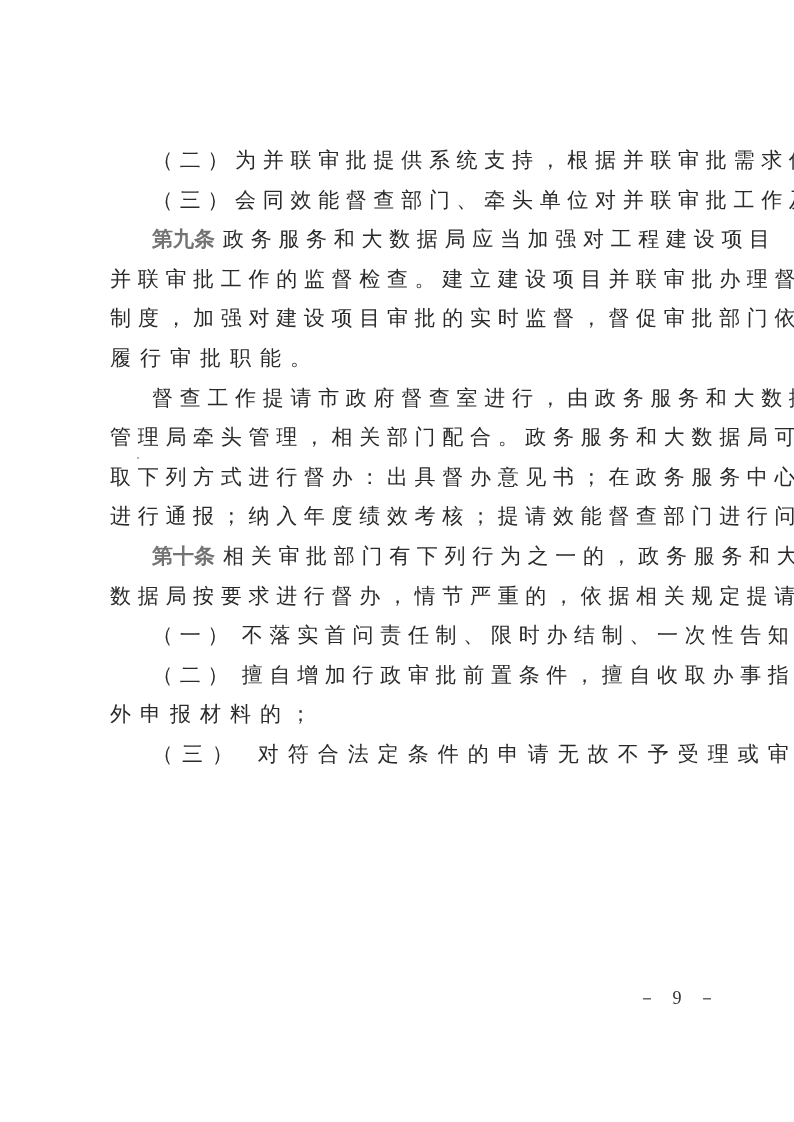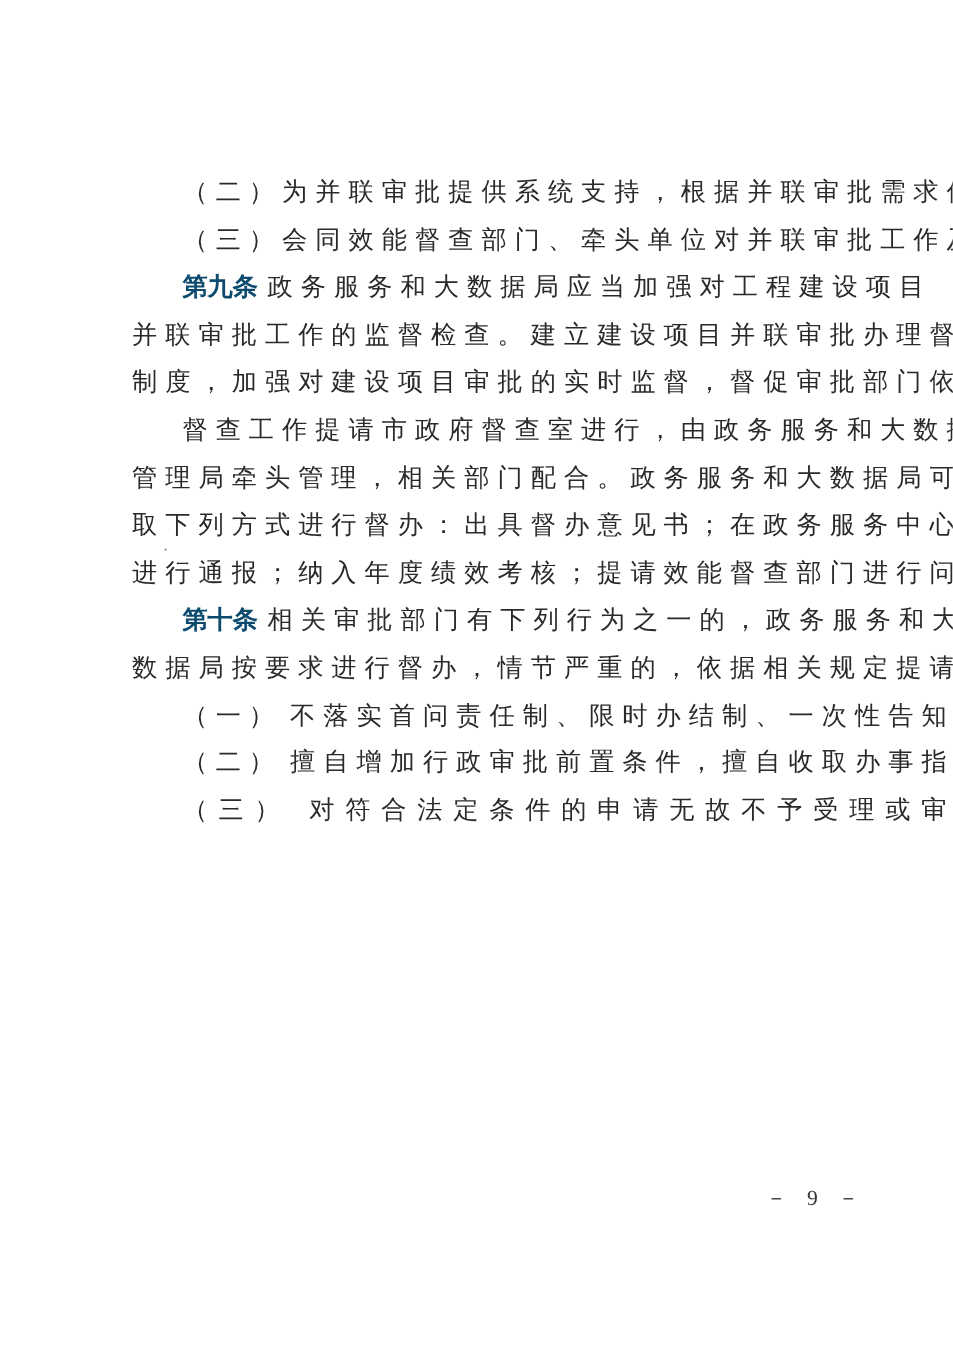--- a/index.html
+++ b/index.html
@@ -43,21 +43,21 @@
     .line.last {
       text-align-last: left;
       letter-spacing: 9px;
     }
     .line.last.indent {
       letter-spacing: 9px;
     }
     .article-head {
       font-weight: bold;
       font-family: "DejaVu Sans", "Liberation Sans", sans-serif;
-      color: #0c4a6e;
+      color: #737373;
       margin-right: 8px;
       letter-spacing: 0;
     }
     .page-number {
       position: absolute;
       left: 638px;
       top: 986px;
       font-size: 18px;
       font-family: "Liberation Serif", "DejaVu Serif", serif;
       color: #333;
@@ -74,25 +74,27 @@
 </head>
 <body>
 
 <div class="page">
   <div class="body-text" id="body-text">
       <div class="line indent"><span><span style="display: inline-block;">（</span> <span style="display: inline-block;">二</span> <span style="display: inline-block;">）</span> <span style="display: inline-block;">为</span> <span style="display: inline-block;">并</span> <span style="display: inline-block;">联</span> <span style="display: inline-block;">审</span> <span style="display: inline-block;">批</span> <span style="display: inline-block;">提</span> <span style="display: inline-block;">供</span> <span style="display: inline-block;">系</span> <span style="display: inline-block;">统</span> <span style="display: inline-block;">支</span> <span style="display: inline-block;">持</span> <span style="display: inline-block;">，</span> <span style="display: inline-block;">根</span> <span style="display: inline-block;">据</span> <span style="display: inline-block;">并</span> <span style="display: inline-block;">联</span> <span style="display: inline-block;">审</span> <span style="display: inline-block;">批</span> <span style="display: inline-block;">需</span> <span style="display: inline-block;">求</span> <span style="display: inline-block;">优</span>  </span></div>
       <div class="line indent"><span><span style="display: inline-block;">（</span> <span style="display: inline-block;">三</span> <span style="display: inline-block;">）</span> <span style="display: inline-block;">会</span> <span style="display: inline-block;">同</span> <span style="display: inline-block;">效</span> <span style="display: inline-block;">能</span> <span style="display: inline-block;">督</span> <span style="display: inline-block;">查</span> <span style="display: inline-block;">部</span> <span style="display: inline-block;">门</span> <span style="display: inline-block;">、</span> <span style="display: inline-block;">牵</span> <span style="display: inline-block;">头</span> <span style="display: inline-block;">单</span> <span style="display: inline-block;">位</span> <span style="display: inline-block;">对</span> <span style="display: inline-block;">并</span> <span style="display: inline-block;">联</span> <span style="display: inline-block;">审</span> <span style="display: inline-block;">批</span> <span style="display: inline-block;">工</span> <span style="display: inline-block;">作</span> <span style="display: inline-block;">及</span>  </span></div>
       <div class="line indent"><span class="article-head">第九条</span><span><span style="display: inline-block;">政</span> <span style="display: inline-block;">务</span> <span style="display: inline-block;">服</span> <span style="display: inline-block;">务</span> <span style="display: inline-block;">和</span> <span style="display: inline-block;">大</span> <span style="display: inline-block;">数</span> <span style="display: inline-block;">据</span> <span style="display: inline-block;">局</span> <span style="display: inline-block;">应</span> <span style="display: inline-block;">当</span> <span style="display: inline-block;">加</span> <span style="display: inline-block;">强</span> <span style="display: inline-block;">对</span> <span style="display: inline-block;">工</span> <span style="display: inline-block;">程</span> <span style="display: inline-block;">建</span> <span style="display: inline-block;">设</span> <span style="display: inline-block;">项</span> <span style="display: inline-block;">目</span> </span></div>
       <div class="line"><span><span style="display: inline-block;">并</span> <span style="display: inline-block;">联</span> <span style="display: inline-block;">审</span> <span style="display: inline-block;">批</span> <span style="display: inline-block;">工</span> <span style="display: inline-block;">作</span> <span style="display: inline-block;">的</span> <span style="display: inline-block;">监</span> <span style="display: inline-block;">督</span> <span style="display: inline-block;">检</span> <span style="display: inline-block;">查</span> <span style="display: inline-block;">。</span> <span style="display: inline-block;">建</span> <span style="display: inline-block;">立</span> <span style="display: inline-block;">建</span> <span style="display: inline-block;">设</span> <span style="display: inline-block;">项</span> <span style="display: inline-block;">目</span> <span style="display: inline-block;">并</span> <span style="display: inline-block;">联</span> <span style="display: inline-block;">审</span> <span style="display: inline-block;">批</span> <span style="display: inline-block;">办</span> <span style="display: inline-block;">理</span> <span style="display: inline-block;">督</span>  </span></div>
       <div class="line"><span><span style="display: inline-block;">制</span> <span style="display: inline-block;">度</span> <span style="display: inline-block;">，</span> <span style="display: inline-block;">加</span> <span style="display: inline-block;">强</span> <span style="display: inline-block;">对</span> <span style="display: inline-block;">建</span> <span style="display: inline-block;">设</span> <span style="display: inline-block;">项</span> <span style="display: inline-block;">目</span> <span style="display: inline-block;">审</span> <span style="display: inline-block;">批</span> <span style="display: inline-block;">的</span> <span style="display: inline-block;">实</span> <span style="display: inline-block;">时</span> <span style="display: inline-block;">监</span> <span style="display: inline-block;">督</span> <span style="display: inline-block;">，</span> <span style="display: inline-block;">督</span> <span style="display: inline-block;">促</span> <span style="display: inline-block;">审</span> <span style="display: inline-block;">批</span> <span style="display: inline-block;">部</span> <span style="display: inline-block;">门</span> <span style="display: inline-block;">依</span>  </span></div>
+      <div class="line last"><span>履行审批职能。</span></div>
       <div class="line indent"><span><span style="display: inline-block;">督</span> <span style="display: inline-block;">查</span> <span style="display: inline-block;">工</span> <span style="display: inline-block;">作</span> <span style="display: inline-block;">提</span> <span style="display: inline-block;">请</span> <span style="display: inline-block;">市</span> <span style="display: inline-block;">政</span> <span style="display: inline-block;">府</span> <span style="display: inline-block;">督</span> <span style="display: inline-block;">查</span> <span style="display: inline-block;">室</span> <span style="display: inline-block;">进</span> <span style="display: inline-block;">行</span> <span style="display: inline-block;">，</span> <span style="display: inline-block;">由</span> <span style="display: inline-block;">政</span> <span style="display: inline-block;">务</span> <span style="display: inline-block;">服</span> <span style="display: inline-block;">务</span> <span style="display: inline-block;">和</span> <span style="display: inline-block;">大</span> <span style="display: inline-block;">数</span> <span style="display: inline-block;">据</span> </span></div>
       <div class="line"><span><span style="display: inline-block;">管</span> <span style="display: inline-block;">理</span> <span style="display: inline-block;">局</span> <span style="display: inline-block;">牵</span> <span style="display: inline-block;">头</span> <span style="display: inline-block;">管</span> <span style="display: inline-block;">理</span> <span style="display: inline-block;">，</span> <span style="display: inline-block;">相</span> <span style="display: inline-block;">关</span> <span style="display: inline-block;">部</span> <span style="display: inline-block;">门</span> <span style="display: inline-block;">配</span> <span style="display: inline-block;">合</span> <span style="display: inline-block;">。</span> <span style="display: inline-block;">政</span> <span style="display: inline-block;">务</span> <span style="display: inline-block;">服</span> <span style="display: inline-block;">务</span> <span style="display: inline-block;">和</span> <span style="display: inline-block;">大</span> <span style="display: inline-block;">数</span> <span style="display: inline-block;">据</span> <span style="display: inline-block;">局</span> <span style="display: inline-block;">可</span>  </span></div>
       <div class="line"><span><span style="display: inline-block;">取</span> <span style="display: inline-block;">下</span> <span style="display: inline-block;">列</span> <span style="display: inline-block;">方</span> <span style="display: inline-block;">式</span> <span style="display: inline-block;">进</span> <span style="display: inline-block;">行</span> <span style="display: inline-block;">督</span> <span style="display: inline-block;">办</span> <span style="display: inline-block;">：</span> <span style="display: inline-block;">出</span> <span style="display: inline-block;">具</span> <span style="display: inline-block;">督</span> <span style="display: inline-block;">办</span> <span style="display: inline-block;">意</span> <span style="display: inline-block;">见</span> <span style="display: inline-block;">书</span> <span style="display: inline-block;">；</span> <span style="display: inline-block;">在</span> <span style="display: inline-block;">政</span> <span style="display: inline-block;">务</span> <span style="display: inline-block;">服</span> <span style="display: inline-block;">务</span> <span style="display: inline-block;">中</span> <span style="display: inline-block;">心</span>   </span></div>
       <div class="line"><span><span style="display: inline-block;">进</span> <span style="display: inline-block;">行</span> <span style="display: inline-block;">通</span> <span style="display: inline-block;">报</span> <span style="display: inline-block;">；</span> <span style="display: inline-block;">纳</span> <span style="display: inline-block;">入</span> <span style="display: inline-block;">年</span> <span style="display: inline-block;">度</span> <span style="display: inline-block;">绩</span> <span style="display: inline-block;">效</span> <span style="display: inline-block;">考</span> <span style="display: inline-block;">核</span> <span style="display: inline-block;">；</span> <span style="display: inline-block;">提</span> <span style="display: inline-block;">请</span> <span style="display: inline-block;">效</span> <span style="display: inline-block;">能</span> <span style="display: inline-block;">督</span> <span style="display: inline-block;">查</span> <span style="display: inline-block;">部</span> <span style="display: inline-block;">门</span> <span style="display: inline-block;">进</span> <span style="display: inline-block;">行</span> <span style="display: inline-block;">问</span>   </span></div>
       <div class="line indent"><span class="article-head">第十条</span><span><span style="display: inline-block;">相</span> <span style="display: inline-block;">关</span> <span style="display: inline-block;">审</span> <span style="display: inline-block;">批</span> <span style="display: inline-block;">部</span> <span style="display: inline-block;">门</span> <span style="display: inline-block;">有</span> <span style="display: inline-block;">下</span> <span style="display: inline-block;">列</span> <span style="display: inline-block;">行</span> <span style="display: inline-block;">为</span> <span style="display: inline-block;">之</span> <span style="display: inline-block;">一</span> <span style="display: inline-block;">的</span> <span style="display: inline-block;">，</span> <span style="display: inline-block;">政</span> <span style="display: inline-block;">务</span> <span style="display: inline-block;">服</span> <span style="display: inline-block;">务</span> <span style="display: inline-block;">和</span> <span style="display: inline-block;">大</span> </span></div>
       <div class="line"><span><span style="display: inline-block;">数</span> <span style="display: inline-block;">据</span> <span style="display: inline-block;">局</span> <span style="display: inline-block;">按</span> <span style="display: inline-block;">要</span> <span style="display: inline-block;">求</span> <span style="display: inline-block;">进</span> <span style="display: inline-block;">行</span> <span style="display: inline-block;">督</span> <span style="display: inline-block;">办</span> <span style="display: inline-block;">，</span> <span style="display: inline-block;">情</span> <span style="display: inline-block;">节</span> <span style="display: inline-block;">严</span> <span style="display: inline-block;">重</span> <span style="display: inline-block;">的</span> <span style="display: inline-block;">，</span> <span style="display: inline-block;">依</span> <span style="display: inline-block;">据</span> <span style="display: inline-block;">相</span> <span style="display: inline-block;">关</span> <span style="display: inline-block;">规</span> <span style="display: inline-block;">定</span> <span style="display: inline-block;">提</span> <span style="display: inline-block;">请</span>  </span></div>
       <div class="line indent"><span><span style="display: inline-block;">（</span> <span style="display: inline-block;">一</span> <span style="display: inline-block;">）</span> <span style="display: inline-block;"> </span> <span style="display: inline-block;">不</span> <span style="display: inline-block;">落</span> <span style="display: inline-block;">实</span> <span style="display: inline-block;">首</span> <span style="display: inline-block;">问</span> <span style="display: inline-block;">责</span> <span style="display: inline-block;">任</span> <span style="display: inline-block;">制</span> <span style="display: inline-block;">、</span> <span style="display: inline-block;">限</span> <span style="display: inline-block;">时</span> <span style="display: inline-block;">办</span> <span style="display: inline-block;">结</span> <span style="display: inline-block;">制</span> <span style="display: inline-block;">、</span> <span style="display: inline-block;">一</span> <span style="display: inline-block;">次</span> <span style="display: inline-block;">性</span> <span style="display: inline-block;">告</span> <span style="display: inline-block;">知</span>   </span></div>
       <div class="line indent"><span><span style="display: inline-block;">（</span> <span style="display: inline-block;">二</span> <span style="display: inline-block;">）</span> <span style="display: inline-block;"> </span> <span style="display: inline-block;">擅</span> <span style="display: inline-block;">自</span> <span style="display: inline-block;">增</span> <span style="display: inline-block;">加</span> <span style="display: inline-block;">行</span> <span style="display: inline-block;">政</span> <span style="display: inline-block;">审</span> <span style="display: inline-block;">批</span> <span style="display: inline-block;">前</span> <span style="display: inline-block;">置</span> <span style="display: inline-block;">条</span> <span style="display: inline-block;">件</span> <span style="display: inline-block;">，</span> <span style="display: inline-block;">擅</span> <span style="display: inline-block;">自</span> <span style="display: inline-block;">收</span> <span style="display: inline-block;">取</span> <span style="display: inline-block;">办</span> <span style="display: inline-block;">事</span> <span style="display: inline-block;">指</span>   </span></div>
+      <div class="line last"><span>外申报材料的；</span></div>
       <div class="line indent last"><span>（三） 对符合法定条件的申请无故不予受理或审批；</span></div>
     </div>
   <div class="page-number">－ 9 －</div>
   <span class="speck" style="left:137px;top:457px;"></span>
 </div>
 
 </body></html>

